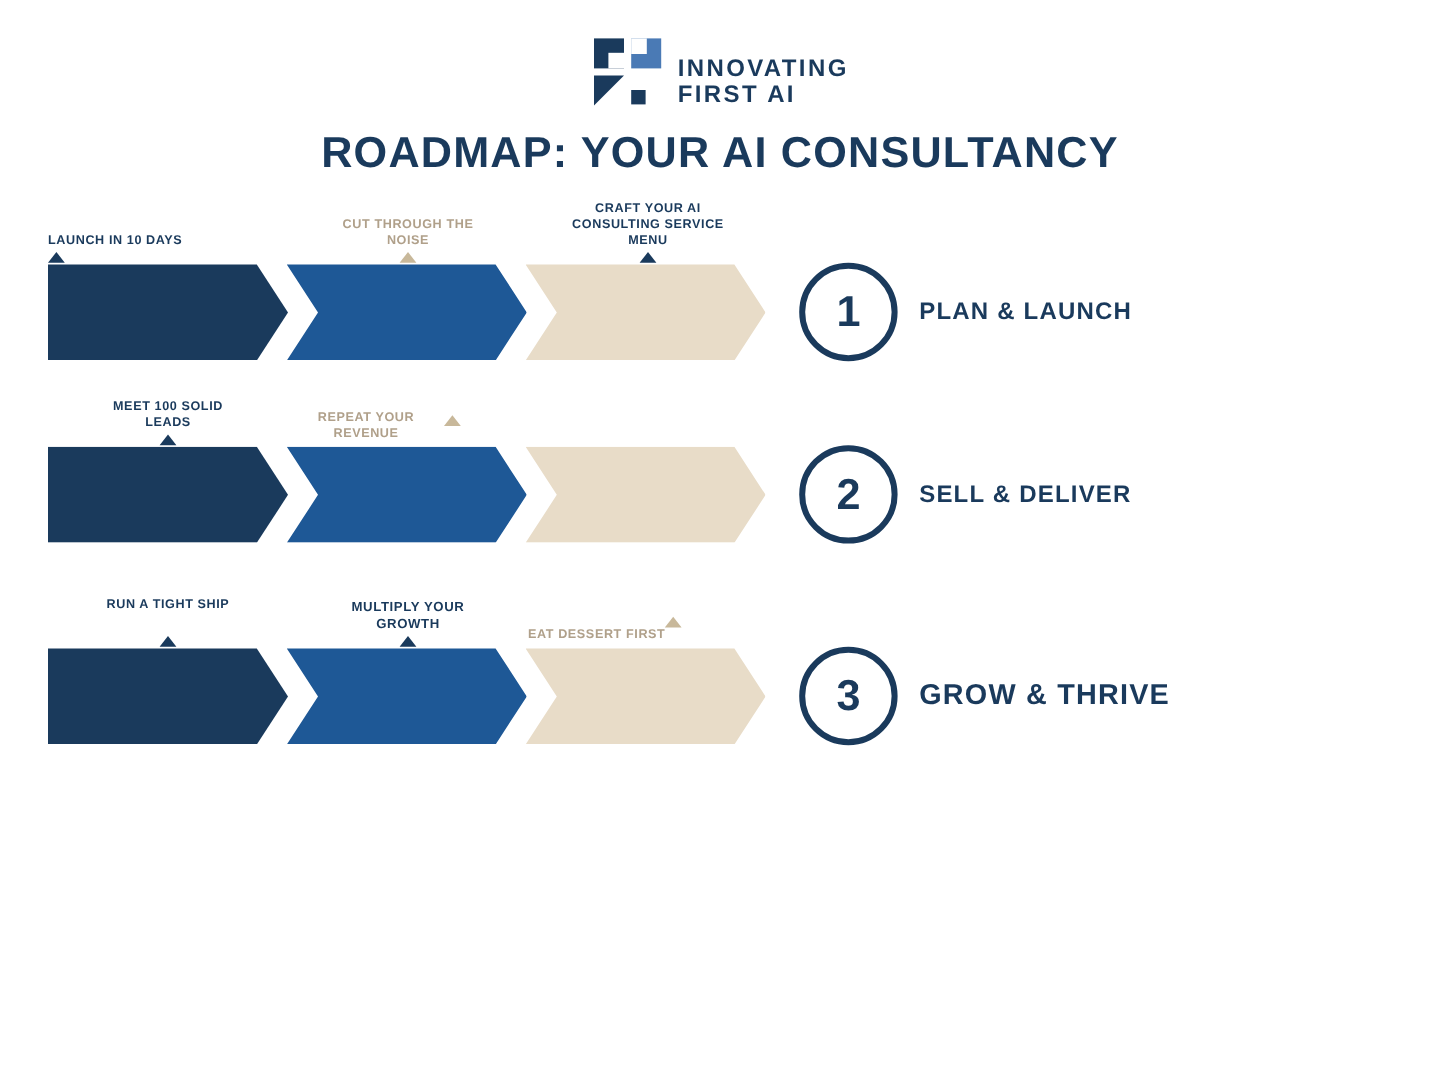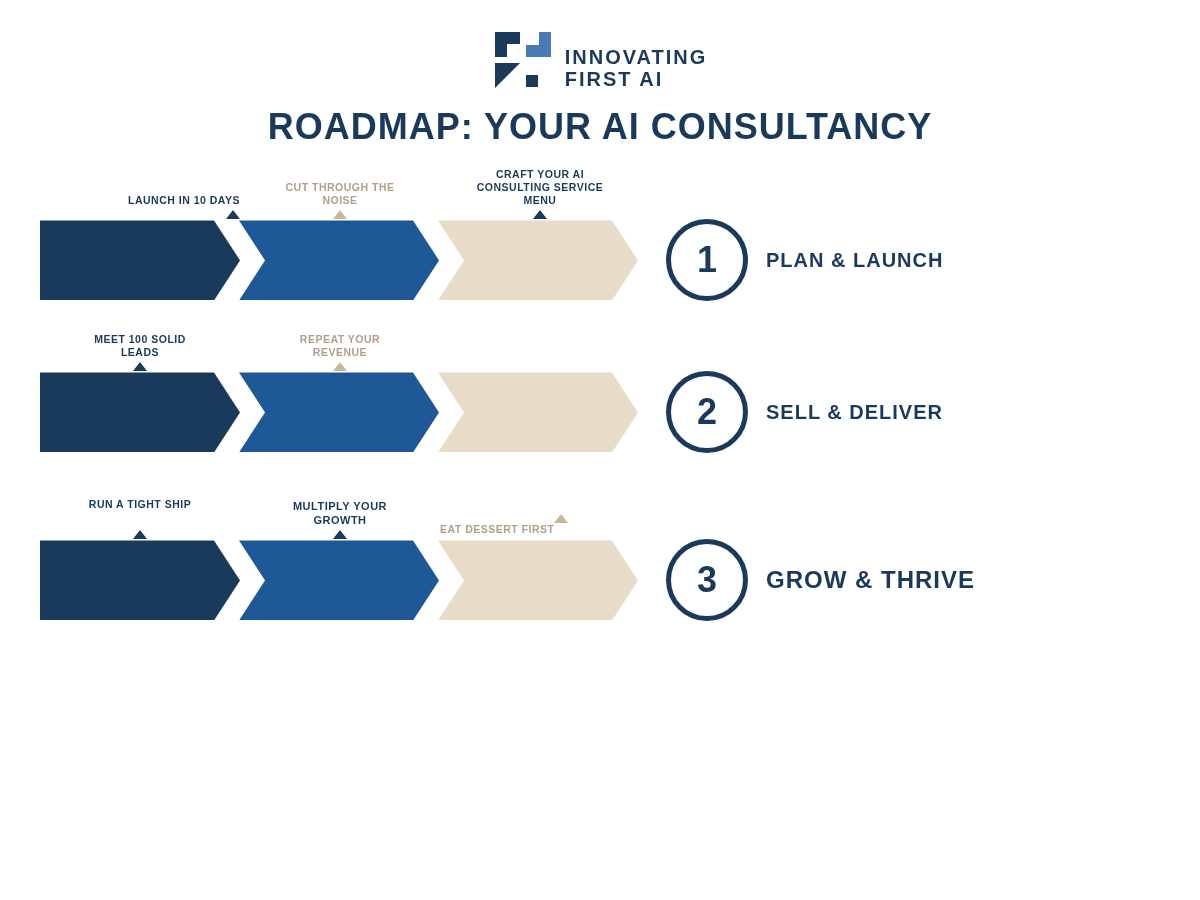--- a/index.html
+++ b/index.html
@@ -97,21 +97,21 @@
       <span class="innovating">INNOVATING</span>
       <span class="with-ai">FIRST AI</span>
     </div>
   </div>
   <h1 class="main-title">ROADMAP: YOUR AI CONSULTANCY</h1>
 </div>
 
 <div class="roadmap-container">
 <div style="display: flex; flex-direction: column; align-items: flex-start; margin-bottom: 8px;">
       <div style="display: flex; align-items: flex-end; margin-bottom: 0px;">
-        <div style="display: flex; flex-direction: column; align-items: flex-end; width: 200px;">
+        <div style="display: flex; flex-direction: column; align-items: flex-start; width: 200px;">
           <div style="font-size: 10.5px; font-weight: 800; color: rgb(26, 58, 92); text-align: center; letter-spacing: 0.5px; line-height: 1.25; max-width: 130px; min-height: 38px; display: flex; align-items: flex-end; justify-content: center; margin-bottom: 3px; font-family: Arial, sans-serif;">LAUNCH IN 10 DAYS</div>
           <div style="width: 0px; height: 0px; border-left: 7px solid transparent; border-right: 7px solid transparent; border-bottom: 9px solid rgb(26, 58, 92); margin-bottom: 0px;"></div>
         </div>
         <div style="display: flex; flex-direction: column; align-items: center; width: 200px;">
           <div style="font-size: 10.5px; font-weight: 800; color: rgb(176, 160, 138); text-align: center; letter-spacing: 0.5px; line-height: 1.25; max-width: 130px; min-height: 38px; display: flex; align-items: flex-end; justify-content: center; margin-bottom: 3px; font-family: Arial, sans-serif;">CUT THROUGH THE NOISE</div>
           <div style="width: 0px; height: 0px; border-left: 7px solid transparent; border-right: 7px solid transparent; border-bottom: 9px solid rgb(200, 184, 154); margin-bottom: 0px;"></div>
         </div>
         <div style="display: flex; flex-direction: column; align-items: center; width: 200px;">
           <div style="font-size: 10.5px; font-weight: 800; color: rgb(26, 58, 92); text-align: center; letter-spacing: 0.5px; line-height: 1.25; max-width: 130px; min-height: 38px; display: flex; align-items: flex-end; justify-content: center; margin-bottom: 3px; font-family: Arial, sans-serif;">CRAFT YOUR AI CONSULTING SERVICE MENU</div>
           <div style="width: 0px; height: 0px; border-left: 7px solid transparent; border-right: 7px solid transparent; border-bottom: 9px solid rgb(26, 58, 92); margin-bottom: 0px;"></div>
@@ -129,21 +129,21 @@
           <span style="font-size: 20px; font-weight: 700; color: rgb(26, 58, 92); letter-spacing: 1px; white-space: nowrap; font-family: Arial, sans-serif;">PLAN &amp; LAUNCH</span>
         </div>
       </div>
     </div>
     <div style="display: flex; flex-direction: column; align-items: flex-start; margin-bottom: 8px;">
       <div style="display: flex; align-items: flex-end; margin-bottom: 0px;">
         <div style="display: flex; flex-direction: column; align-items: center; width: 200px;">
           <div style="font-size: 10.5px; font-weight: 800; color: rgb(26, 58, 92); text-align: center; letter-spacing: 0.5px; line-height: 1.25; max-width: 130px; min-height: 38px; display: flex; align-items: flex-end; justify-content: center; margin-bottom: 3px; font-family: Arial, sans-serif;">MEET 100 SOLID LEADS</div>
           <div style="width: 0px; height: 0px; border-left: 7px solid transparent; border-right: 7px solid transparent; border-bottom: 9px solid rgb(26, 58, 92); margin-bottom: 0px;"></div>
         </div>
-        <div style="display: flex; flex-direction: column; align-items: center; width: 200px;">
+        <div style="display: flex; align-items: center; width: 200px;">
           <div style="font-size: 10.5px; font-weight: 800; color: rgb(176, 160, 138); text-align: center; letter-spacing: 0.5px; line-height: 1.25; max-width: 130px; min-height: 38px; display: flex; align-items: flex-end; justify-content: center; margin-bottom: 3px; font-family: Arial, sans-serif;">REPEAT YOUR REVENUE</div>
           <div style="width: 0px; height: 0px; border-left: 7px solid transparent; border-right: 7px solid transparent; border-bottom: 9px solid rgb(200, 184, 154); margin-bottom: 0px;"></div>
         </div>
         <div style="display: flex; align-items: center; gap: 18px; margin-left: 28px; min-width: 260px; align-self: flex-end; padding-bottom: 0px;"></div>
       </div>
       <div style="display: flex; align-items: center;">
         <div style="width: 200px; height: 80px; background: rgb(26, 58, 92); clip-path: polygon(0px 0px, 87% 0px, 100% 50%, 87% 100%, 0px 100%); margin-left: 0px;"></div>
         <div style="width: 200px; height: 80px; background: rgb(30, 88, 150); clip-path: polygon(0px 0px, 87% 0px, 100% 50%, 87% 100%, 0px 100%, 13% 50%); margin-left: -1px;"></div>
         <div style="width: 200px; height: 80px; background: rgb(232, 220, 200); clip-path: polygon(0px 0px, 87% 0px, 100% 50%, 87% 100%, 0px 100%, 13% 50%); margin-left: -1px;"></div>
         <div style="display: flex; align-items: center; gap: 18px; margin-left: 28px;">

